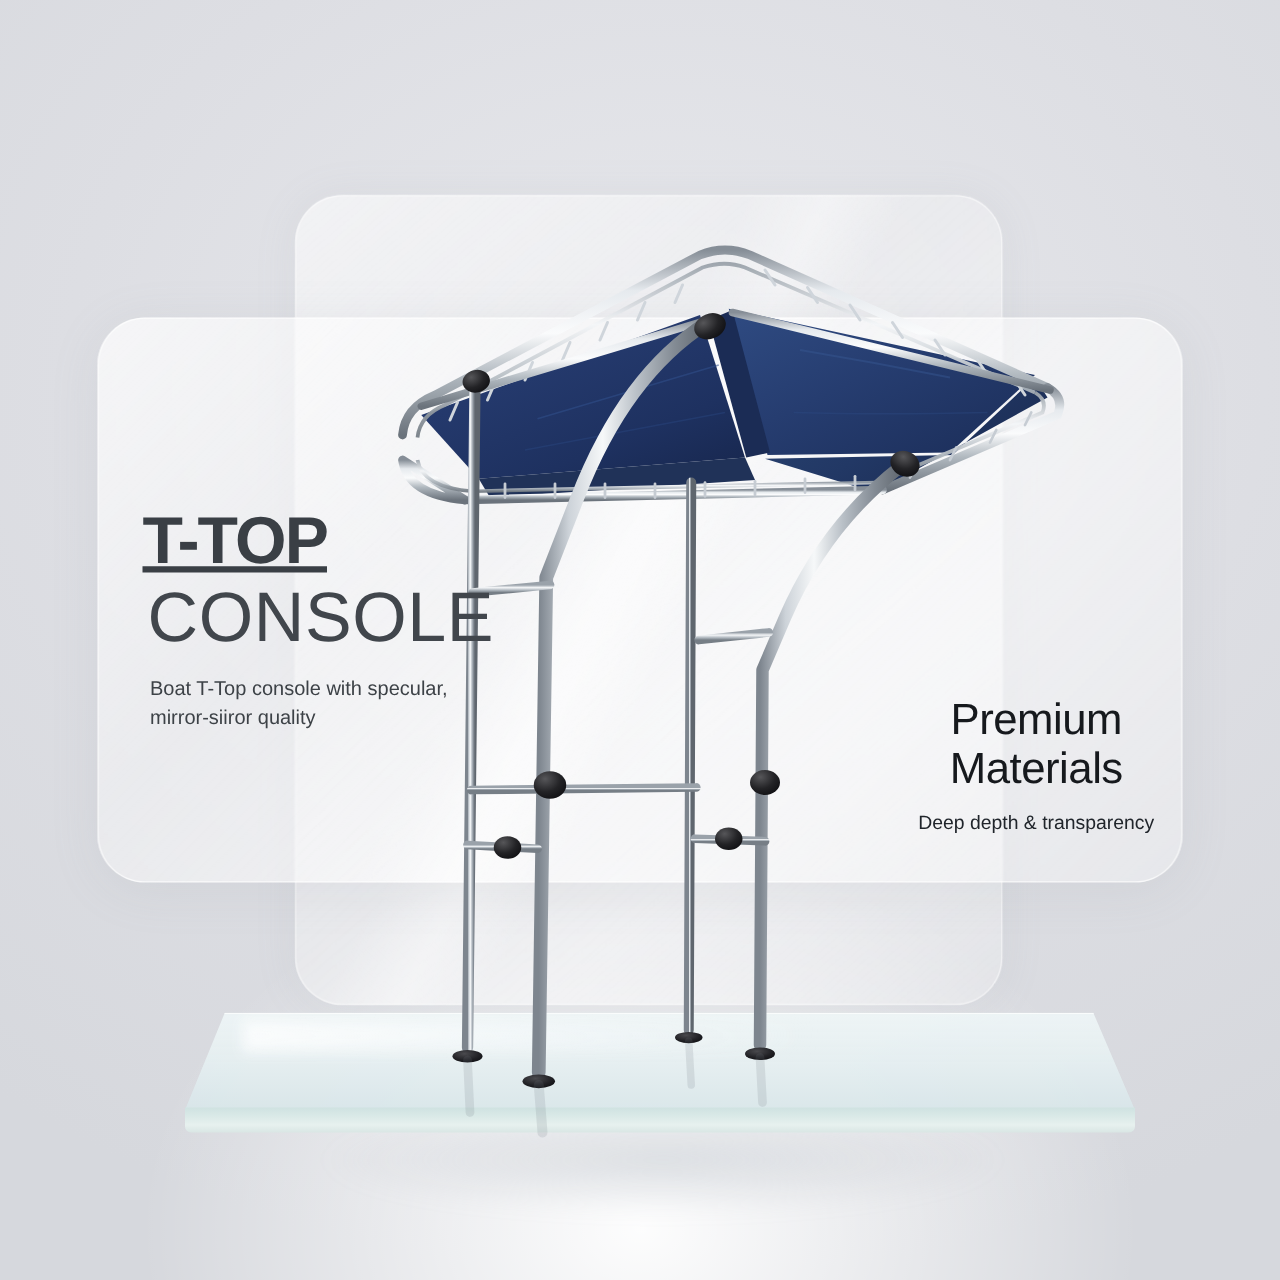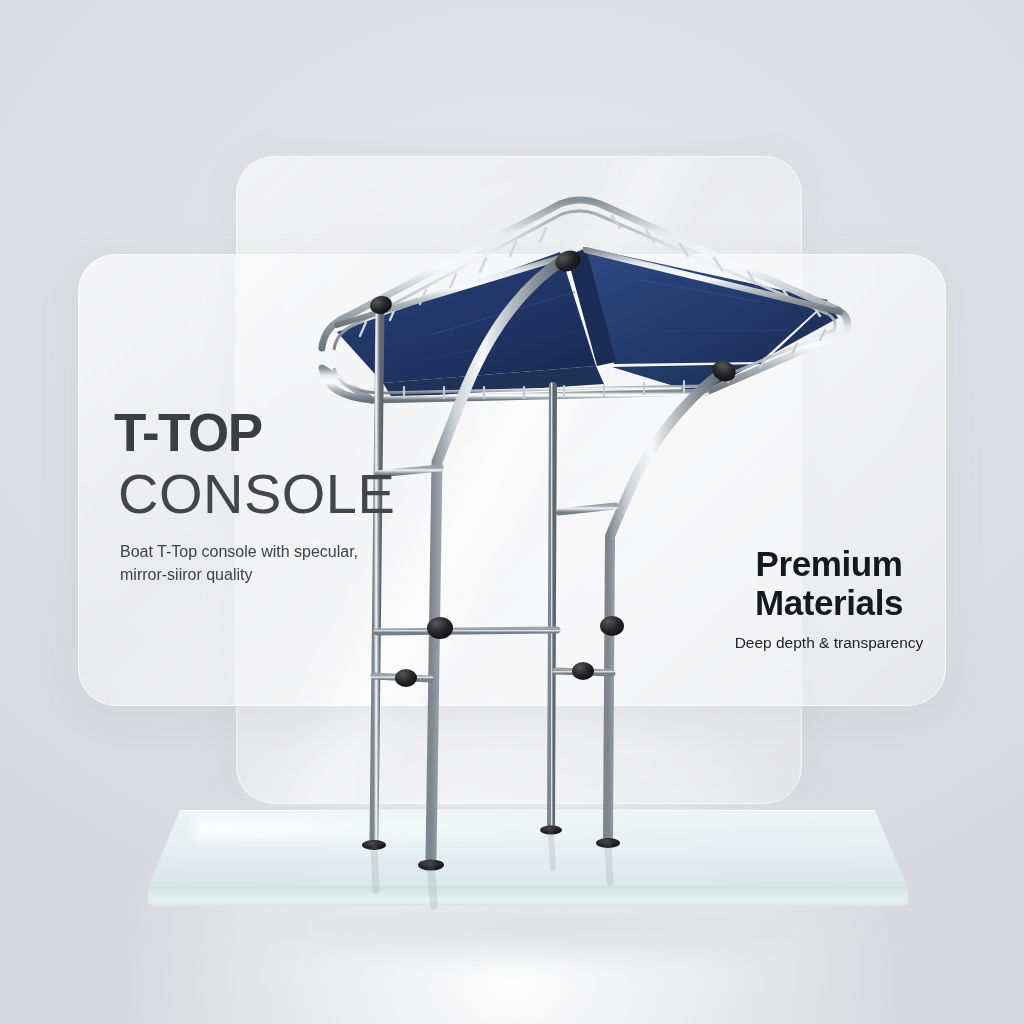--- a/index.html
+++ b/index.html
@@ -33,34 +33,34 @@
   .panel-sheen{
     position:absolute;left:0;top:0;width:100%;height:100%;border-radius:inherit;
     background:linear-gradient(118deg, rgba(255,255,255,0) 40%, rgba(255,255,255,.35) 47%, rgba(255,255,255,0) 54%);
     pointer-events:none;
   }
 
   
   #left-copy{position:absolute;left:114px;top:406px;width:330px;}
   #kicker{
     font-size:53px;font-weight:bold;letter-spacing:-1.5px;color:#3a3f45;
-    line-height:1.0;margin:0;
+    line-height:1.0;margin:0;text-decoration:underline;
   }
   #headline{
     font-size:56px;font-weight:400;letter-spacing:.5px;color:#41464c;
     line-height:1.05;margin:6px 0 0 4px;
   }
   #subcopy{
     font-size:16px;color:#3d4247;line-height:1.45;margin:16px 0 0 6px;
     max-width:250px;
   }
 
   #right-copy{position:absolute;left:714px;top:540px;width:230px;text-align:center;}
   #right-title{
-    font-size:35px;font-weight:bold;color:#16191d;line-height:1.12;margin:4px;
+    font-size:35px;font-weight:normal;color:#16191d;line-height:1.12;margin:16px;
     letter-spacing:-.4px;
   }
   #right-sub{font-size:15.5px;color:#20252b;margin:12px 0 0 0;}
 
   
   #base-shadow{
     position:absolute;left:150px;top:880px;width:760px;height:120px;
     background:radial-gradient(ellipse 50% 50% at 50% 40%, rgba(150,160,172,.28) 0%, rgba(150,160,172,0) 72%);
     filter:blur(8px);
   }

